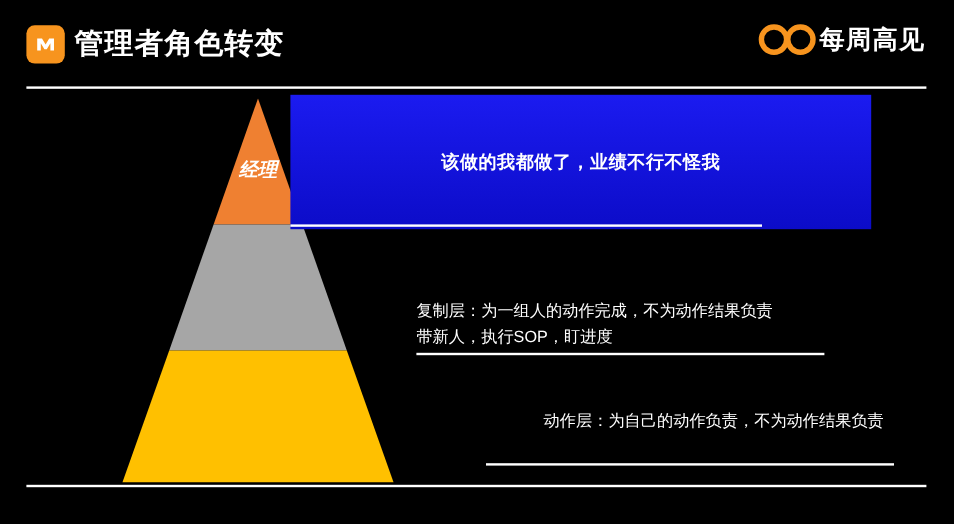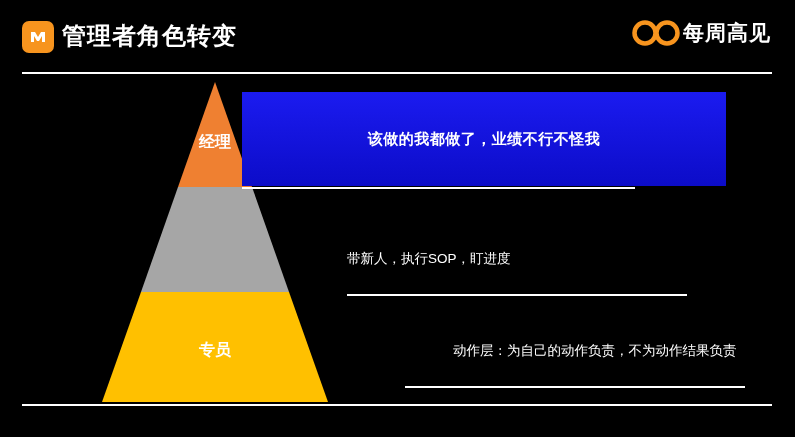--- a/index.html
+++ b/index.html
@@ -84,32 +84,33 @@
     height: 320px;
   }
   #pyramid svg { display: block; }
   .tier-label {
     position: absolute;
     width: 230px;
     text-align: center;
     font-size: 16px;
     font-weight: bold;
     color: #ffffff;
+    font-style: italic;
   }
   #tier-label-top { top: 50px; }
   #tier-label-mid { top: 153px; }
   #tier-label-bot { top: 258px; }
 
   
   #callout-top {
     position: absolute;
     left: 242px;
-    top: 92px;
+    top: 79px;
     width: 484px;
-    height: 94px;
+    height: 112px;
     background: #1010e0;
     background: linear-gradient(180deg, #1b1bf0 0%, #0c0cc8 100%);
     display: flex;
     align-items: center;
     justify-content: center;
   }
   #callout-top-text {
     font-size: 15px;
     font-weight: bold;
     color: #ffffff;
@@ -202,29 +203,29 @@
 <div id="pyramid">
   <svg width="230" height="320" viewBox="0 0 230 320" aria-hidden="true">
 
     <polygon points="115,0 152,105 78,105" fill="#ef8031"></polygon>
 
     <polygon points="78,105 152,105 189,210 41,210" fill="#a6a6a6"></polygon>
 
     <polygon points="41,210 189,210 228,320 2,320" fill="#ffc000"></polygon>
   </svg>
   <div class="tier-label" id="tier-label-top">经理</div>
-  <div class="tier-label" id="tier-label-bot">专员</div>
 </div>
 
 <div id="callout-top">
   <div id="callout-top-text">该做的我都做了，业绩不行不怪我</div>
 </div>
 <div id="callout-top-rule"></div>
 
 <div id="callout-mid">
+  <div class="callout-line">复制层：为一组人的动作完成，不为动作结果负责</div>
   <div class="callout-line">带新人，执行SOP，盯进度</div>
 </div>
 <div id="callout-mid-rule"></div>
 
 <div id="callout-bot">
   <div class="callout-line">动作层：为自己的动作负责，不为动作结果负责</div>
 </div>
 <div id="callout-bot-rule"></div>
 
 <div id="footer-rule"></div>

